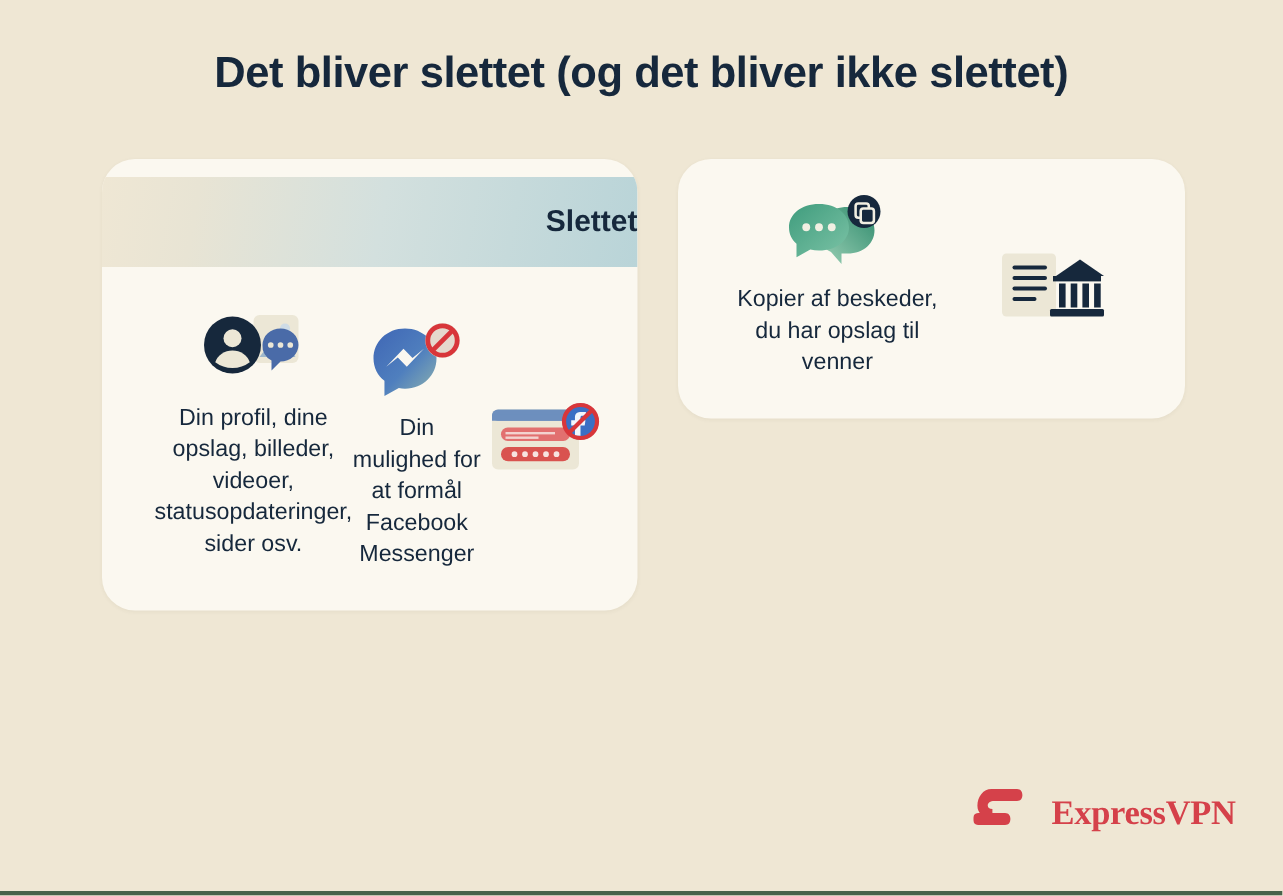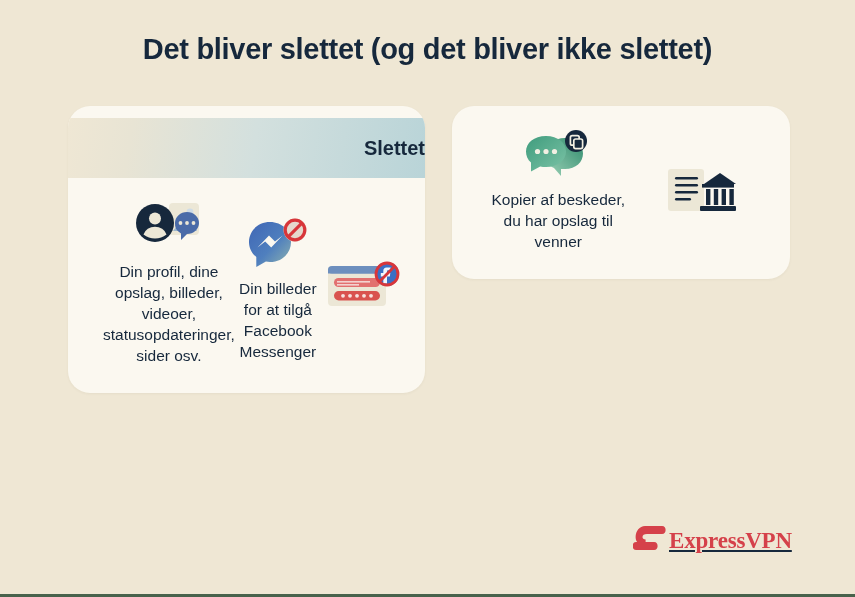--- a/index.html
+++ b/index.html
@@ -91,26 +91,25 @@
   .item-text {
     font-size: 15.5px;
     line-height: 1.35;
     text-align: center;
     color: #16283c;
     max-width: 310px;
   }
   .card-right .item-text { max-width: 290px; }
   .logo {
     position: absolute;
-    left: 633px;
+    left: 649px;
     top: 524px;
     display: flex;
     align-items: center;
-    gap: 3px;
-    text-decoration: underline;
+    gap: 19px;
   }
   .logo-word {
     font-family: "Liberation Serif", serif;
     font-size: 23px;
     font-weight: 700;
     color: #d5414a;
     letter-spacing: -0.2px;
   }
   .bottom-rule {
     position: absolute;
@@ -164,21 +163,21 @@
                   <stop offset="100%" stop-color="#8fb4ae"></stop>
                 </linearGradient>
               </defs>
               <path d="M24 6 C11.8 6 3 15 3 26 C3 32.1 5.8 37.4 10.3 40.9 L10.3 51 L19.9 45.6 C21.2 45.9 22.6 46.1 24 46.1 C36.2 46.1 45 37 45 26 C45 15 36.2 6 24 6 Z" fill="url(#msgrGrad)"></path>
               <path d="M11.5 31.5 L23 19.5 L29 25.6 L36.6 19.5 L25.2 31.5 L19.2 25.4 Z" fill="#fbf8f0"></path>
               <circle cx="49" cy="14" r="11.5" fill="#e5d9cd"></circle>
               <circle cx="49" cy="14" r="9.8" fill="none" stroke="#d8363a" stroke-width="3.2"></circle>
               <line x1="42.4" y1="20.6" x2="55.6" y2="7.4" stroke="#d8363a" stroke-width="3.2"></line>
             </svg>
           </div>
-          <div class="item-text">Din billeder for at tilgå Facebook Messenger</div>
+          <div class="item-text">Din mulighed for at formål Facebook Messenger</div>
         </div>
 
         <div class="item">
           <div class="item-icon">
             <svg width="80" height="56" viewBox="0 0 80 56">
               <rect x="4" y="8" width="58" height="40" rx="4" fill="#ece7d6"></rect>
               <rect x="4" y="8" width="58" height="7.5" rx="4" fill="#6d8fbe"></rect>
               <rect x="4" y="11.5" width="58" height="4" fill="#6d8fbe"></rect>
               <rect x="10" y="20" width="46" height="9" rx="4.5" fill="#e2706f"></rect>
               <rect x="13" y="23" width="33" height="1.6" fill="#f3d3cf"></rect>

